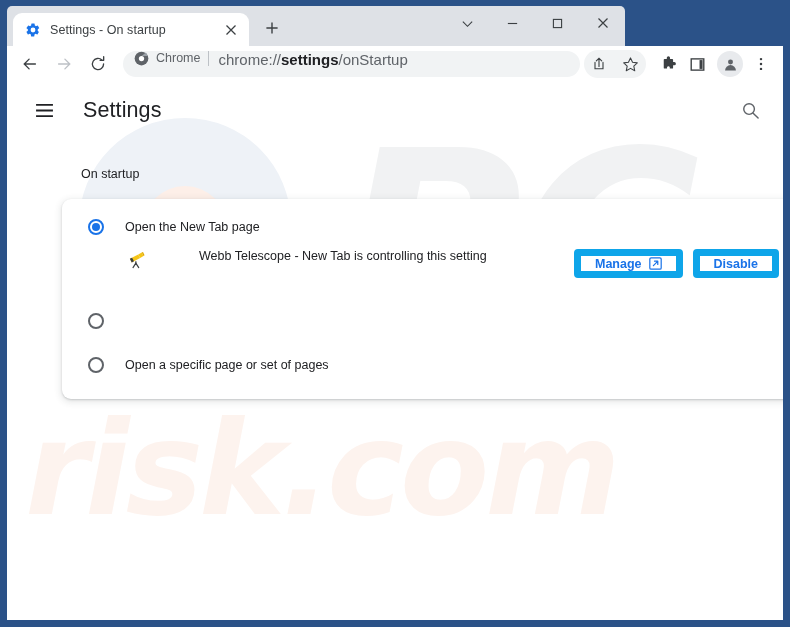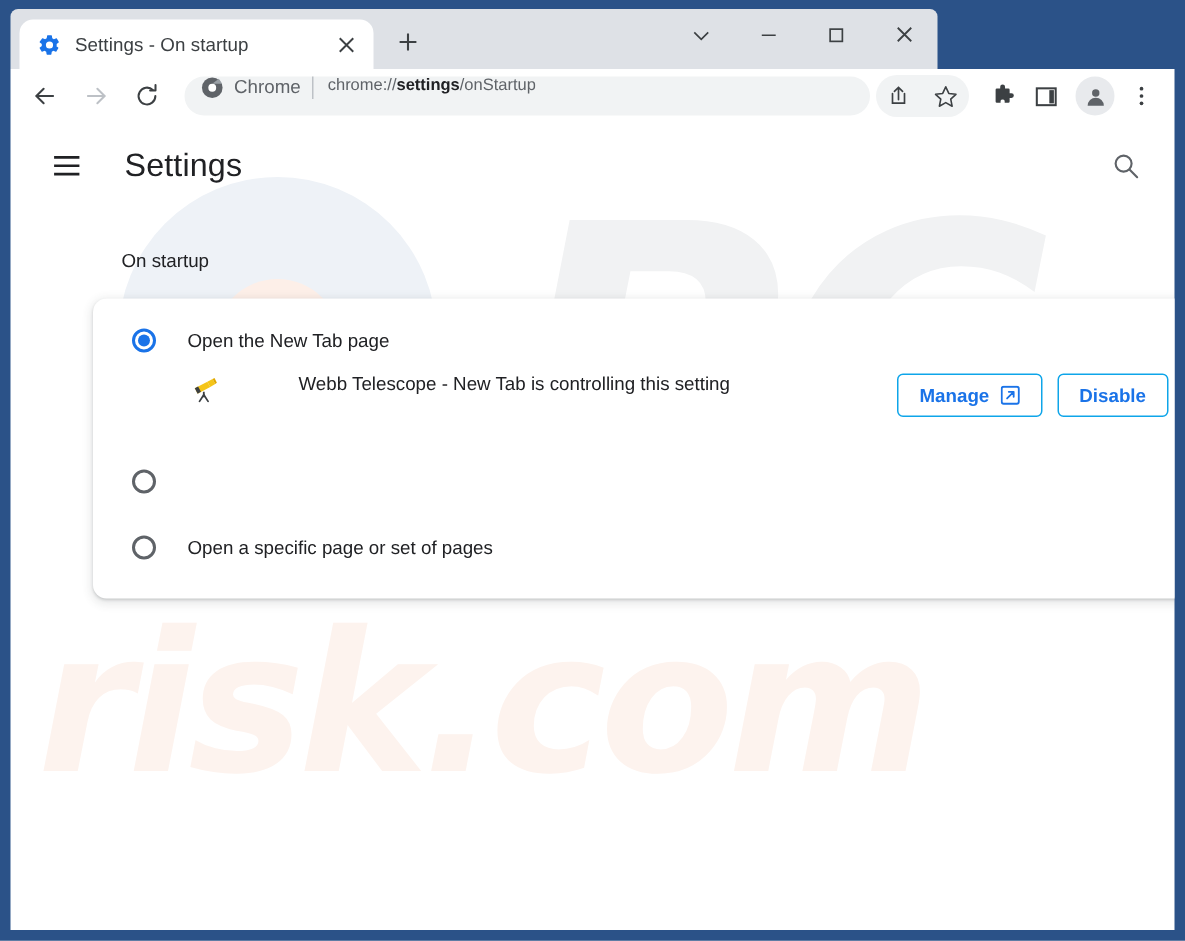--- a/index.html
+++ b/index.html
@@ -144,21 +144,21 @@
 
   #omnibox-divider {
     width: 1px;
     height: 15px;
     background: #bdc1c6;
     margin-right: 9px;
     flex: 0 0 1px;
   }
 
   #omnibox-url {
-    font-size: 11px;
+    font-size: 15px;
     color: #5f6368;
     white-space: nowrap;
     overflow: hidden;
     text-overflow: ellipsis;
   }
   #omnibox-url .url-strong { color: #202124; font-weight: bold; }
 
   .tb-icon-btn {
     width: 28px; height: 28px;
     display: flex;
@@ -339,21 +339,21 @@
     flex: 1 1 auto;
   }
   #extension-actions {
     display: flex;
     align-items: center;
     gap: 10px;
     flex: 0 0 auto;
   }
   .action-button {
     height: 29px;
-    border: 1px solid #0ea5e9;
+    border: 7px solid #0ea5e9;
     border-radius: 4px;
     background: #ffffff;
     color: #1a73e8;
     font-size: 12.5px;
     font-weight: bold;
     font-family: "Liberation Sans", sans-serif;
     display: flex;
     align-items: center;
     justify-content: center;
     gap: 7px;

